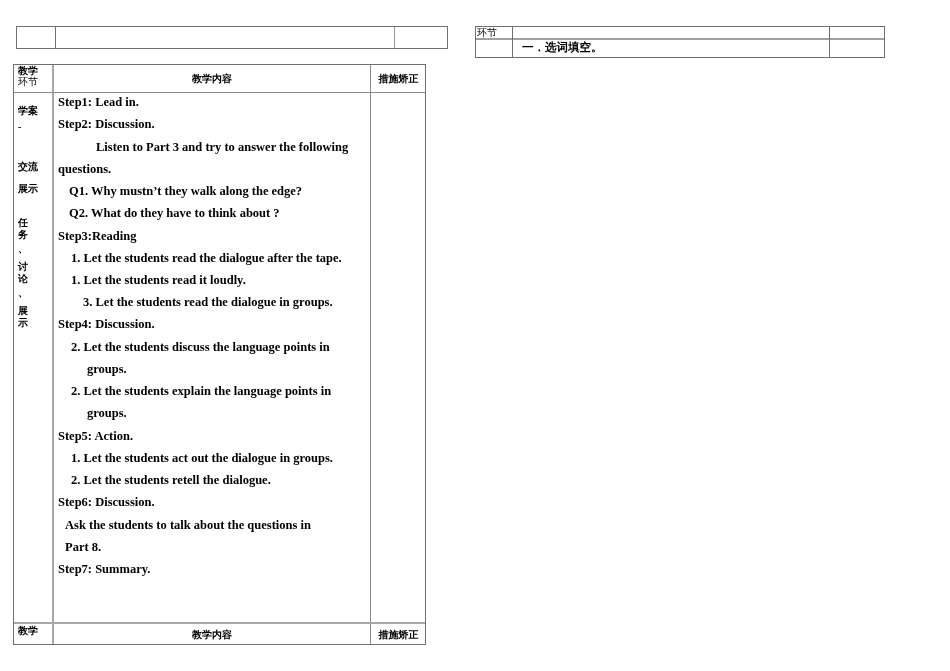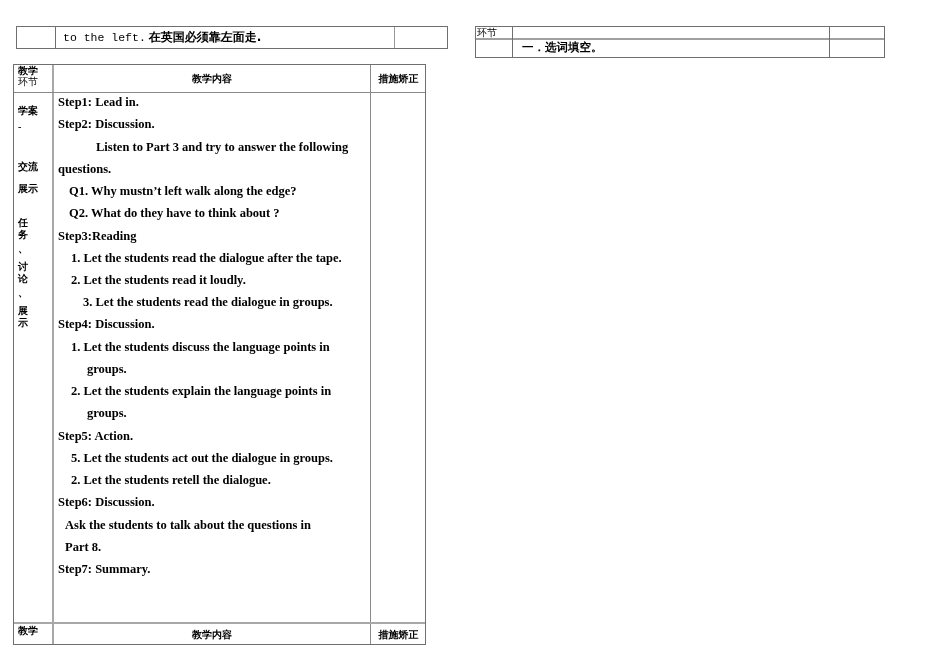--- a/index.html
+++ b/index.html
@@ -55,24 +55,20 @@
   .ftr-left { left: 4px; top: 560px; font-size: 10px; line-height: 12px; }
   .ftr-mid { left: 40px; top: 564px; width: 316px; text-align: center; font-size: 10px; line-height: 12px; }
   .ftr-right { left: 358px; top: 564px; width: 53px; text-align: center; font-size: 10px; line-height: 12px; }
 </style>
 </head>
 <body>
 
 <div id="frag-left" class="abs">
   <div class="abs col1"></div>
   <div class="abs col2"></div>
-  <div class="abs txt">
-    <span class="mono">to the left.</span>
-    <span class="cjk">在英国必须靠左面走.</span>
-  </div>
 </div>
 
 <div id="frag-right" class="abs">
   <div class="abs hline"></div>
   <div class="abs col1"></div>
   <div class="abs col2"></div>
   <div class="abs label cjk-light">环节</div>
   <div class="abs txt cjk">一．选词填空。</div>
 </div>
 
@@ -100,33 +96,33 @@
   <div class="abs side cjk" style="top:208px">论</div>
   <div class="abs side cjk" style="top:222px">、</div>
   <div class="abs side cjk" style="top:240px">展</div>
   <div class="abs side cjk" style="top:252px">示</div>
 
   <div class="abs content">
     <div class="line" style="left:0px;top:0px">Step1: Lead in.</div>
     <div class="line" style="left:0px;top:22px">Step2: Discussion.</div>
     <div class="line" style="left:38px;top:45px">Listen to Part 3 and try to answer the following</div>
     <div class="line" style="left:0px;top:67px">questions.</div>
-    <div class="line" style="left:11px;top:89px">Q1. Why mustn’t left walk along the edge?</div>
+    <div class="line" style="left:11px;top:89px">Q1. Why mustn’t they walk along the edge?</div>
     <div class="line" style="left:11px;top:111px">Q2. What do they have to think about ?</div>
     <div class="line" style="left:0px;top:134px">Step3:Reading</div>
     <div class="line" style="left:13px;top:156px">1.  Let the students read the dialogue after the tape.</div>
-    <div class="line" style="left:13px;top:178px">2.  Let the students read it loudly.</div>
+    <div class="line" style="left:13px;top:178px">1.  Let the students read it loudly.</div>
     <div class="line" style="left:25px;top:200px">3.  Let the students read the dialogue in groups.</div>
     <div class="line" style="left:0px;top:222px">Step4: Discussion.</div>
-    <div class="line" style="left:13px;top:245px">1.  Let the students discuss the language points in</div>
+    <div class="line" style="left:13px;top:245px">2.  Let the students discuss the language points in</div>
     <div class="line" style="left:29px;top:267px">groups.</div>
     <div class="line" style="left:13px;top:289px">2.  Let the students explain the language points in</div>
     <div class="line" style="left:29px;top:311px">groups.</div>
     <div class="line" style="left:0px;top:334px">Step5: Action.</div>
-    <div class="line" style="left:13px;top:356px">5.  Let the students act out the dialogue in groups.</div>
+    <div class="line" style="left:13px;top:356px">1.  Let the students act out the dialogue in groups.</div>
     <div class="line" style="left:13px;top:378px">2.  Let the students retell the dialogue.</div>
     <div class="line" style="left:0px;top:400px">Step6: Discussion.</div>
     <div class="line" style="left:7px;top:423px">Ask the students to talk about the questions in</div>
     <div class="line" style="left:7px;top:445px">Part 8.</div>
     <div class="line" style="left:0px;top:467px">Step7: Summary.</div>
   </div>
 
   <div class="abs ftr-left cjk">教学</div>
   <div class="abs ftr-mid cjk">教学内容</div>
   <div class="abs ftr-right cjk">措施矫正</div>

